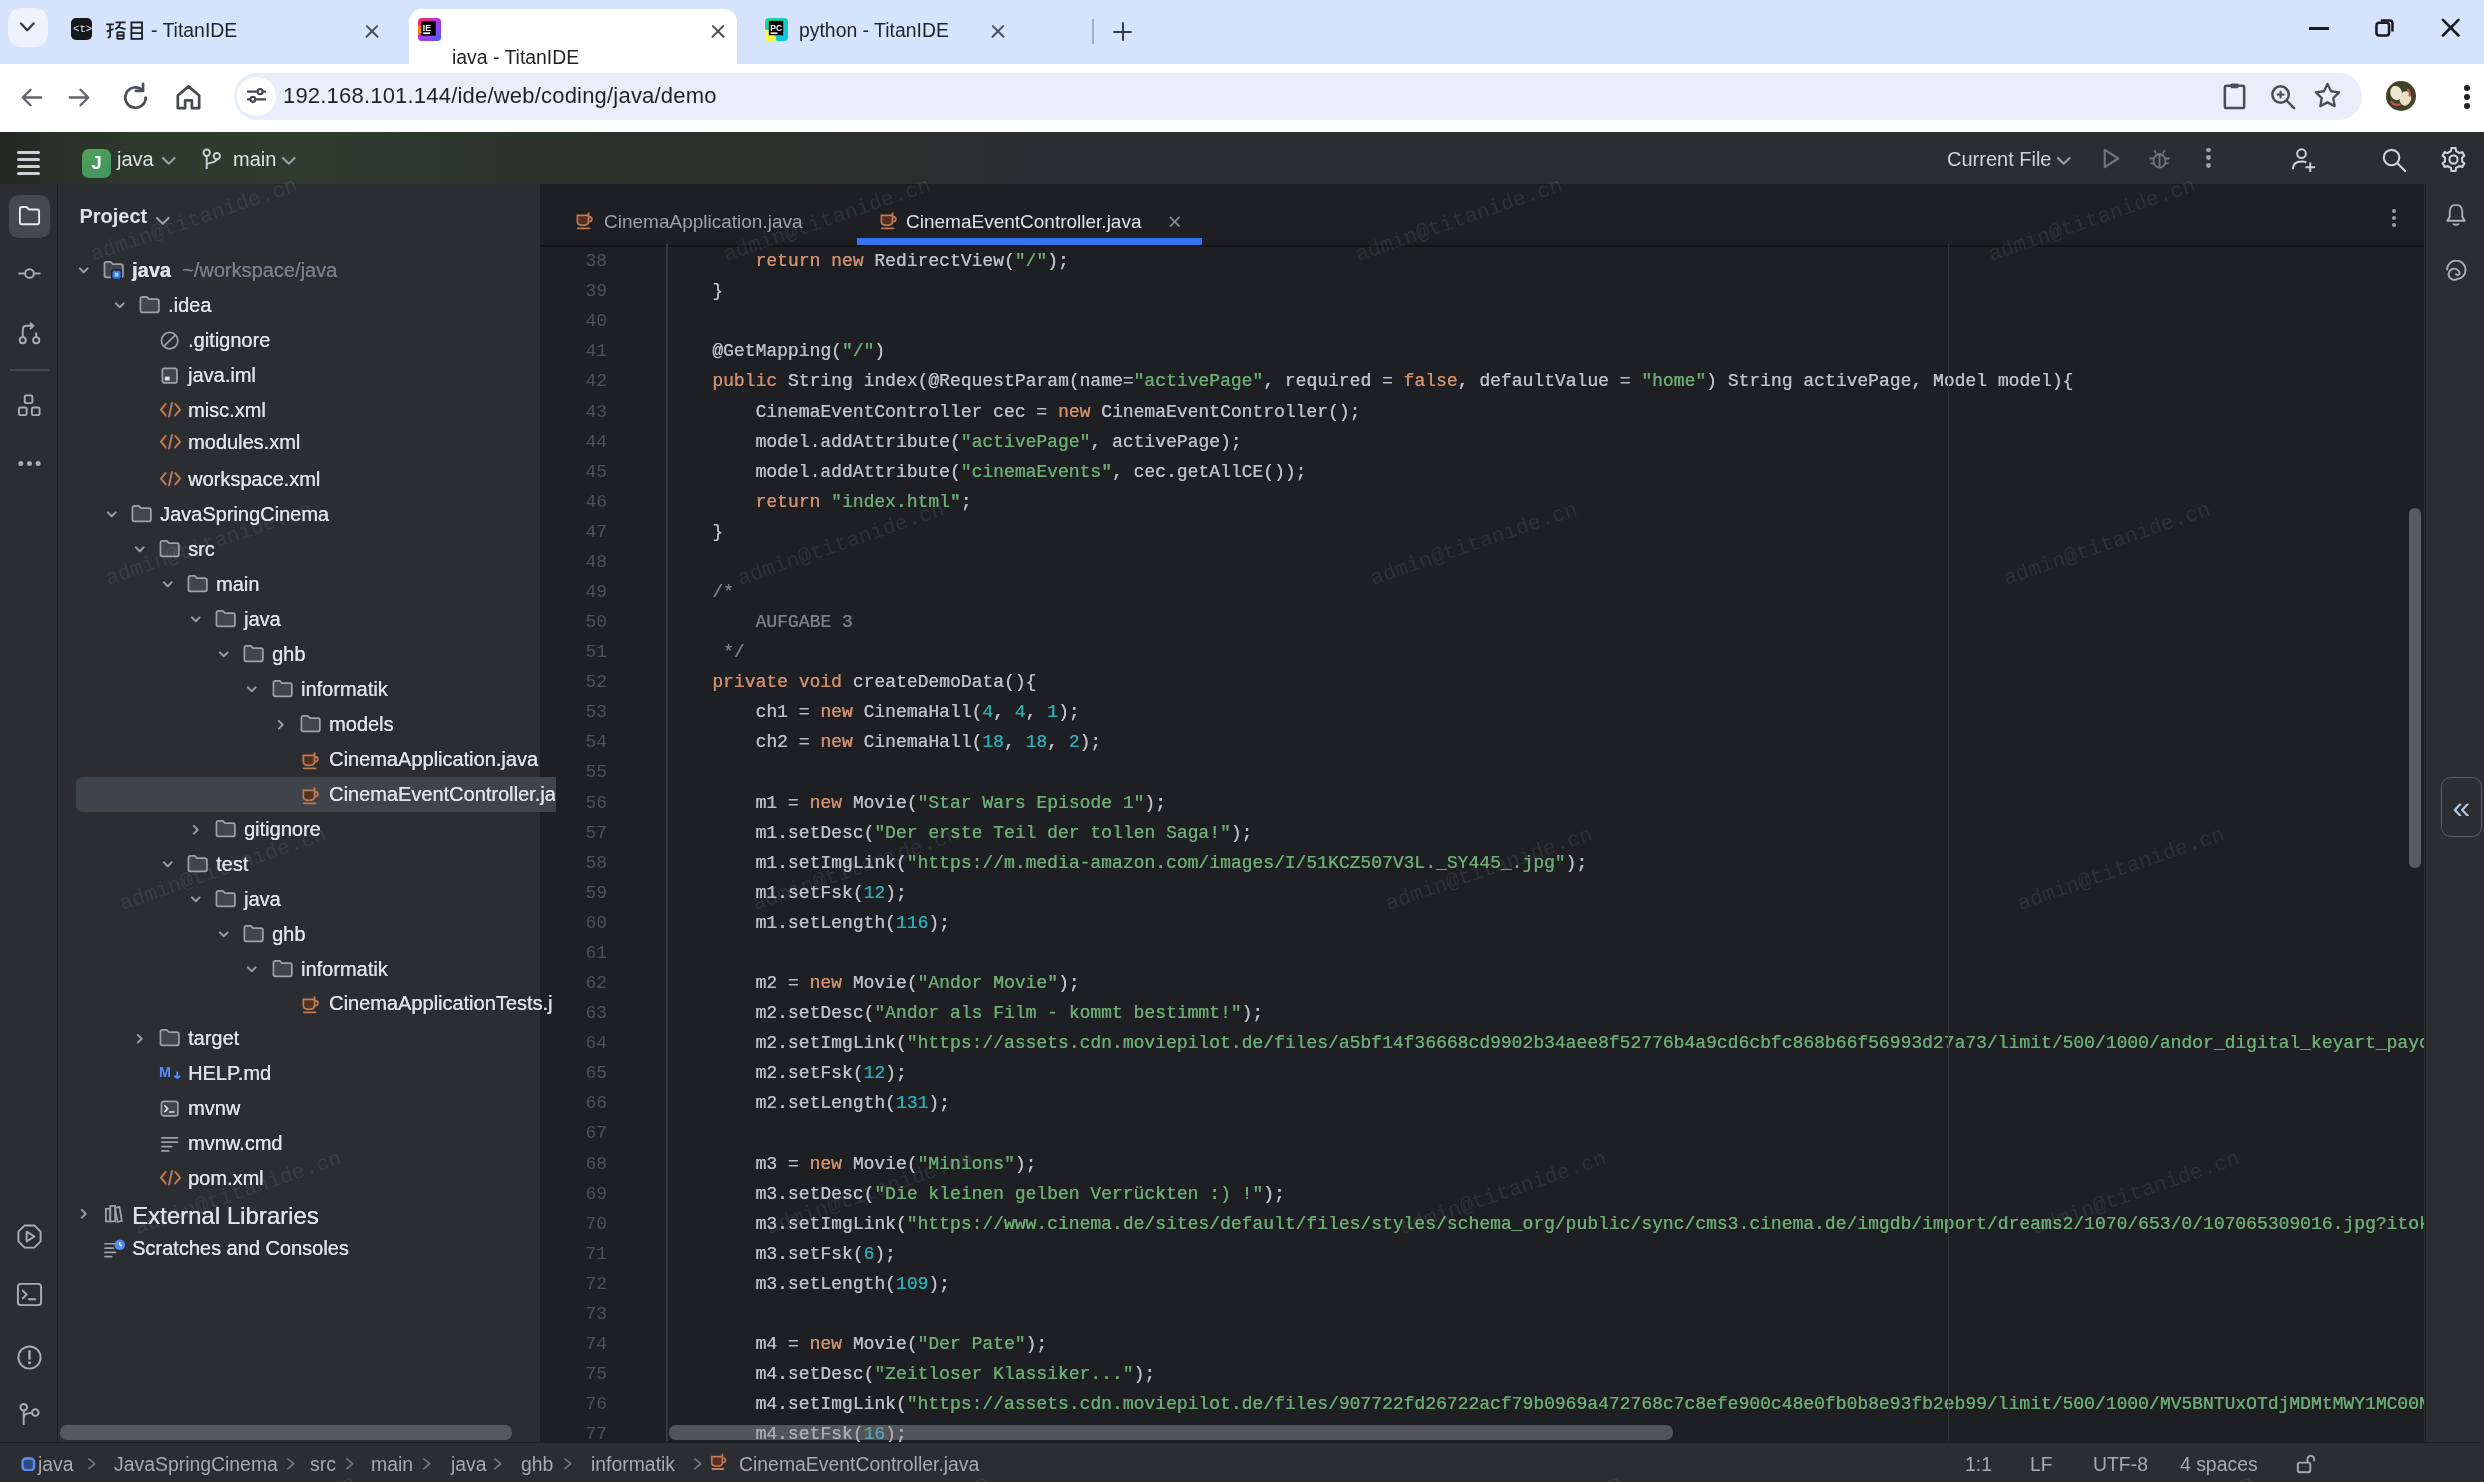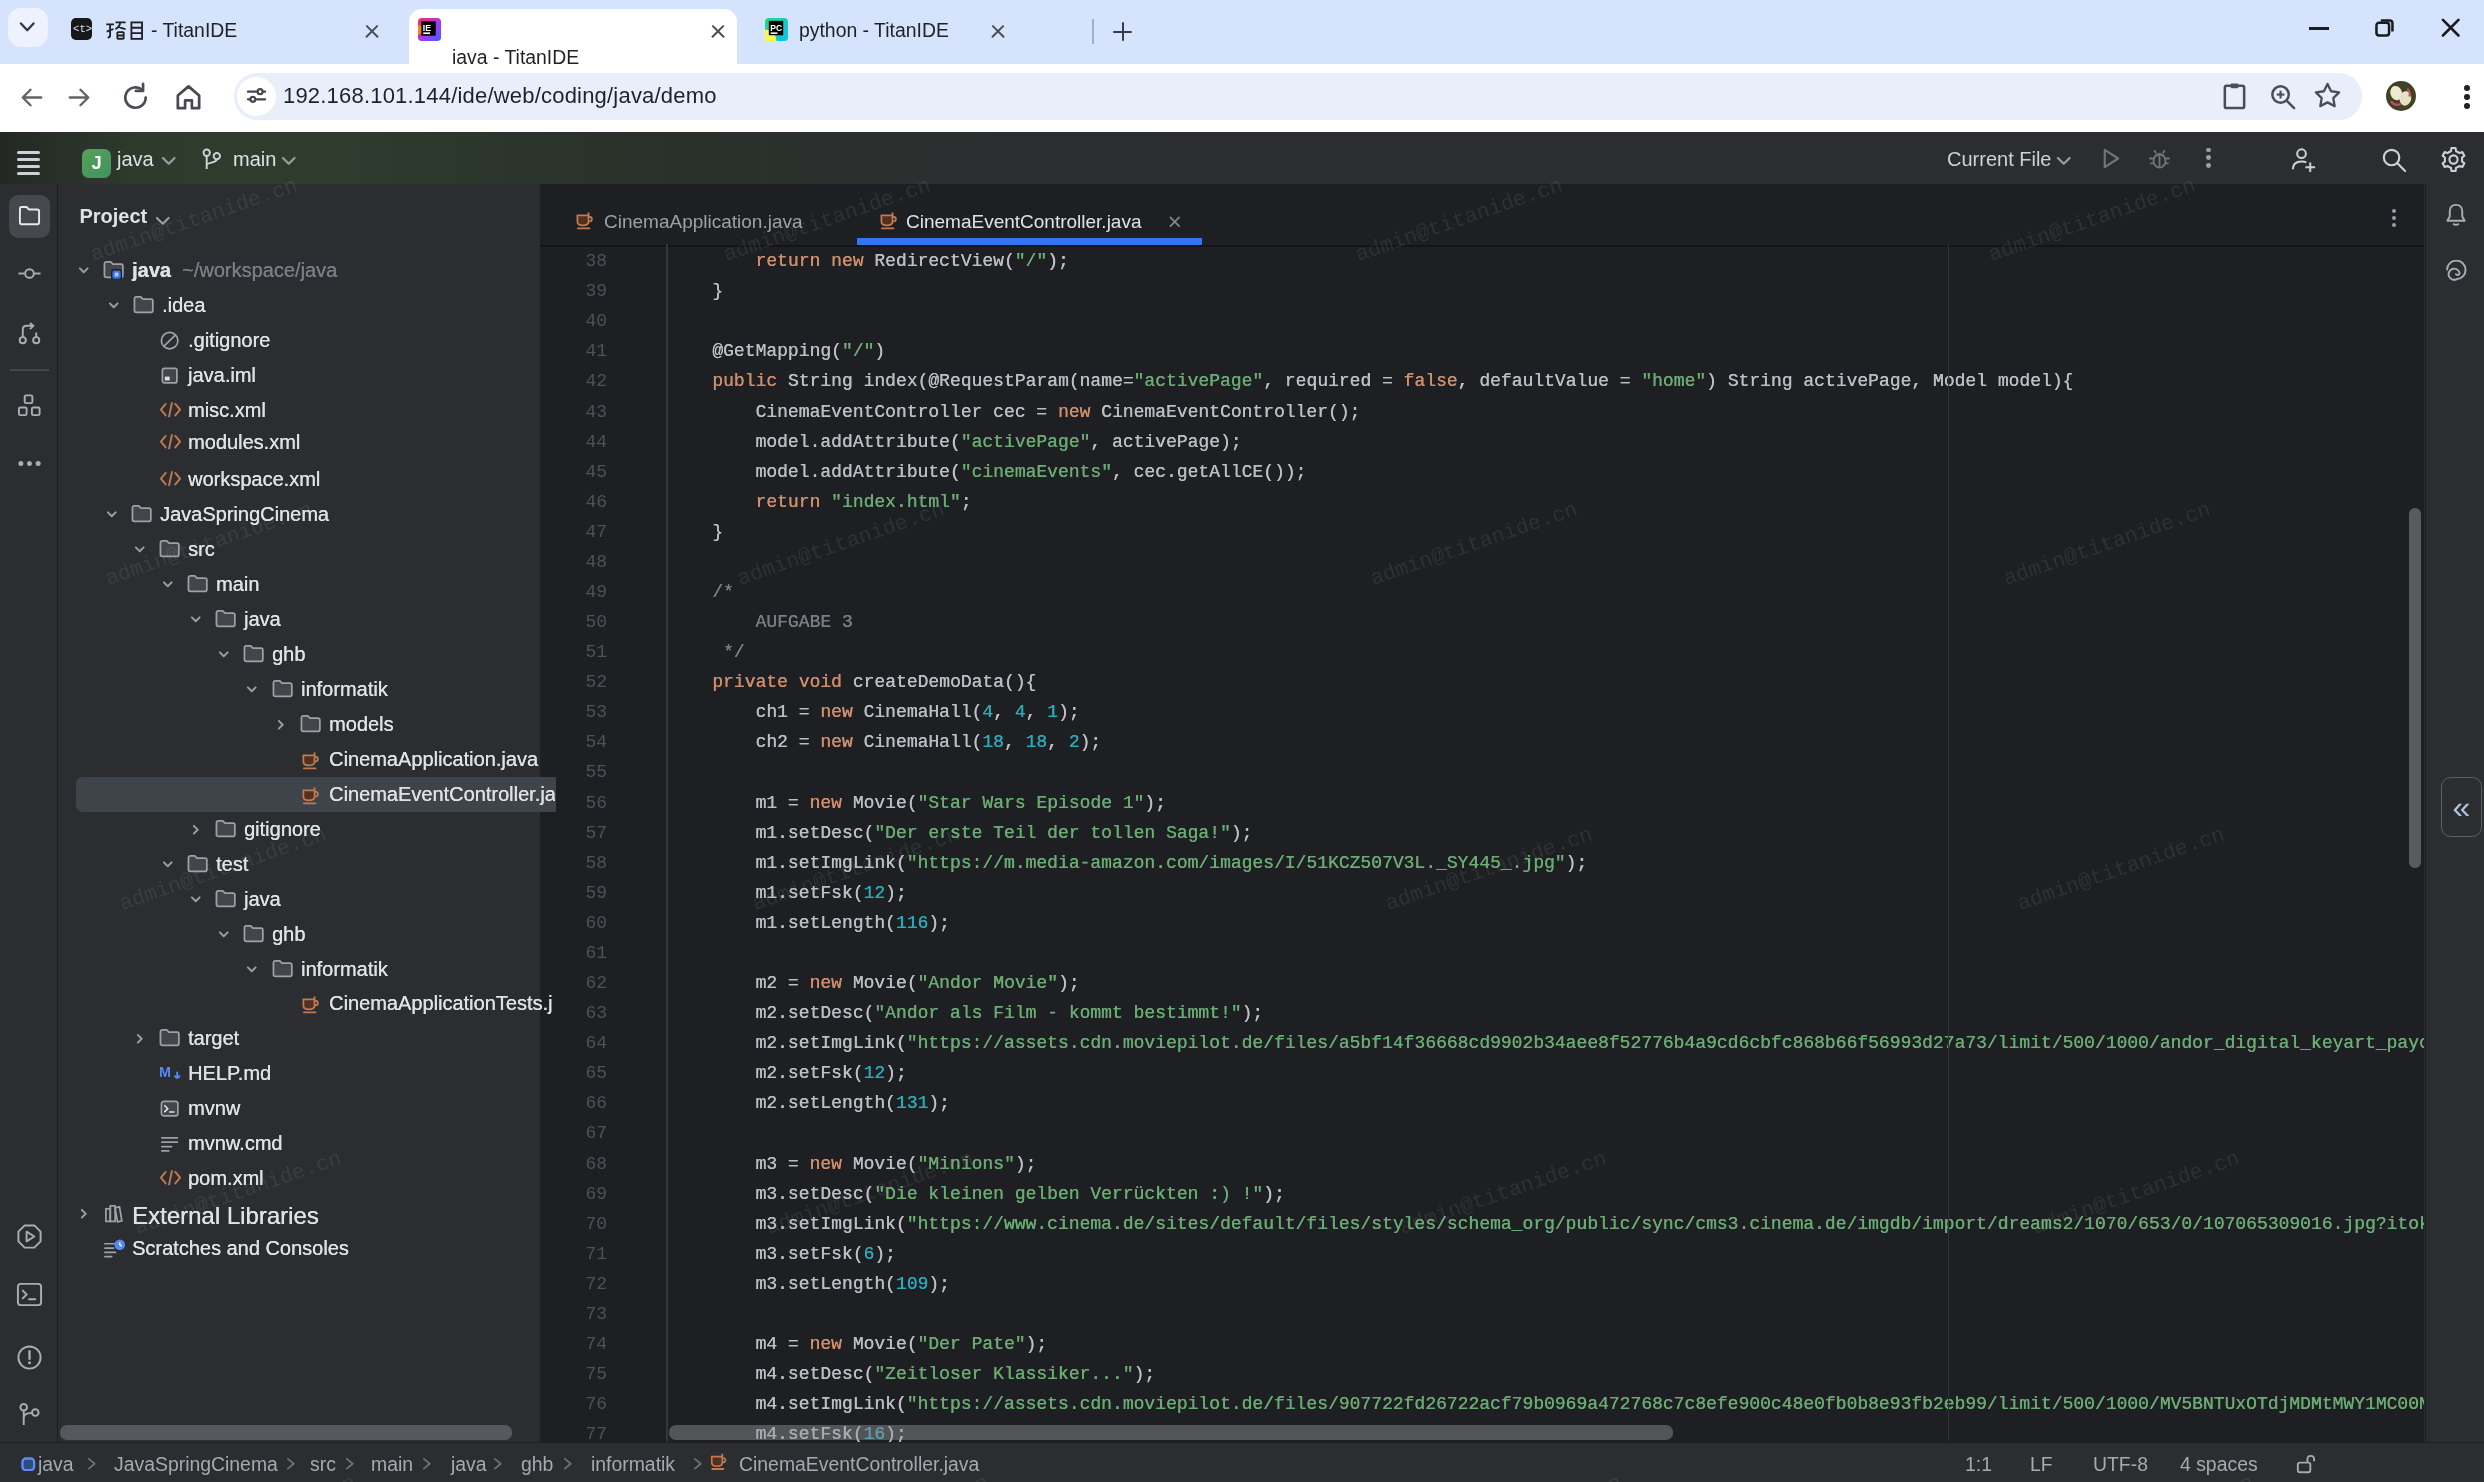--- a/index.html
+++ b/index.html
@@ -290,21 +290,21 @@
           <div style="position:absolute;left:15.5px;top:8.7px;"><svg width="17.5" height="17.5" viewBox="0 0 18 18" style="flex:none">
               <path d="M5 6.5 L9 10.5 L13 6.5" fill="none" stroke="#9a9ea6" stroke-width="2" stroke-linecap="round" stroke-linejoin="round"></path>
             </svg></div>
           <div style="position:absolute;left:44px;top:6.8px;"><svg width="21.3" height="19.4" viewBox="0 0 22 20" style="flex:none">
               <path d="M1.5 4 Q1.5 2 3.5 2 L8 2 L10.3 4.3 L18.5 4.3 Q20.5 4.3 20.5 6.3 L20.5 16 Q20.5 18 18.5 18 L3.5 18 Q1.5 18 1.5 16 Z" fill="#43454a" stroke="#9da1a8" stroke-width="1.8"></path>
               <rect x="9" y="10" width="10" height="10" rx="2.5" fill="#3574f0" stroke="#1e1f22" stroke-width="1.5"></rect>
               <rect x="12" y="13" width="4" height="4" rx="1" fill="#aecbfa"></rect>
             </svg></div>
           <div style="position:absolute;left:73px;top:5.8px;font-size:20px;color:#dfe1e5;white-space:nowrap;text-shadow:0.2px 0 0 currentColor;"><b>java</b>&nbsp; <span class="dim">~/workspace/java</span></div>
         </div>
-<div class="abs" style="left:2px;top:104px;width:496px;height:35px;display:flex;align-items:center;z-index:1;overflow:hidden;">
+<div class="abs" style="left:8px;top:104px;width:496px;height:35px;display:flex;align-items:center;z-index:1;overflow:hidden;">
           <div style="position:absolute;left:44px;top:8.7px;"><svg width="17.5" height="17.5" viewBox="0 0 18 18" style="flex:none">
               <path d="M5 6.5 L9 10.5 L13 6.5" fill="none" stroke="#9a9ea6" stroke-width="2" stroke-linecap="round" stroke-linejoin="round"></path>
             </svg></div>
           <div style="position:absolute;left:72px;top:6.8px;"><svg width="21.3" height="19.4" viewBox="0 0 22 20" style="flex:none">
               <path d="M1.5 4 Q1.5 2 3.5 2 L8 2 L10.3 4.3 L18.5 4.3 Q20.5 4.3 20.5 6.3 L20.5 16 Q20.5 18 18.5 18 L3.5 18 Q1.5 18 1.5 16 Z" fill="#43454a" stroke="#9da1a8" stroke-width="1.8"></path>
             </svg></div>
           <div style="position:absolute;left:101px;top:5.8px;font-size:20px;color:#dfe1e5;white-space:nowrap;text-shadow:0.2px 0 0 currentColor;">.idea</div>
         </div>
 <div class="abs" style="left:0;top:139px;width:496px;height:35px;display:flex;align-items:center;z-index:1;overflow:hidden;">
           <div style="position:absolute;left:100px;top:6.8px;"><svg width="21.3" height="21.3" viewBox="0 0 22 22" style="flex:none">

